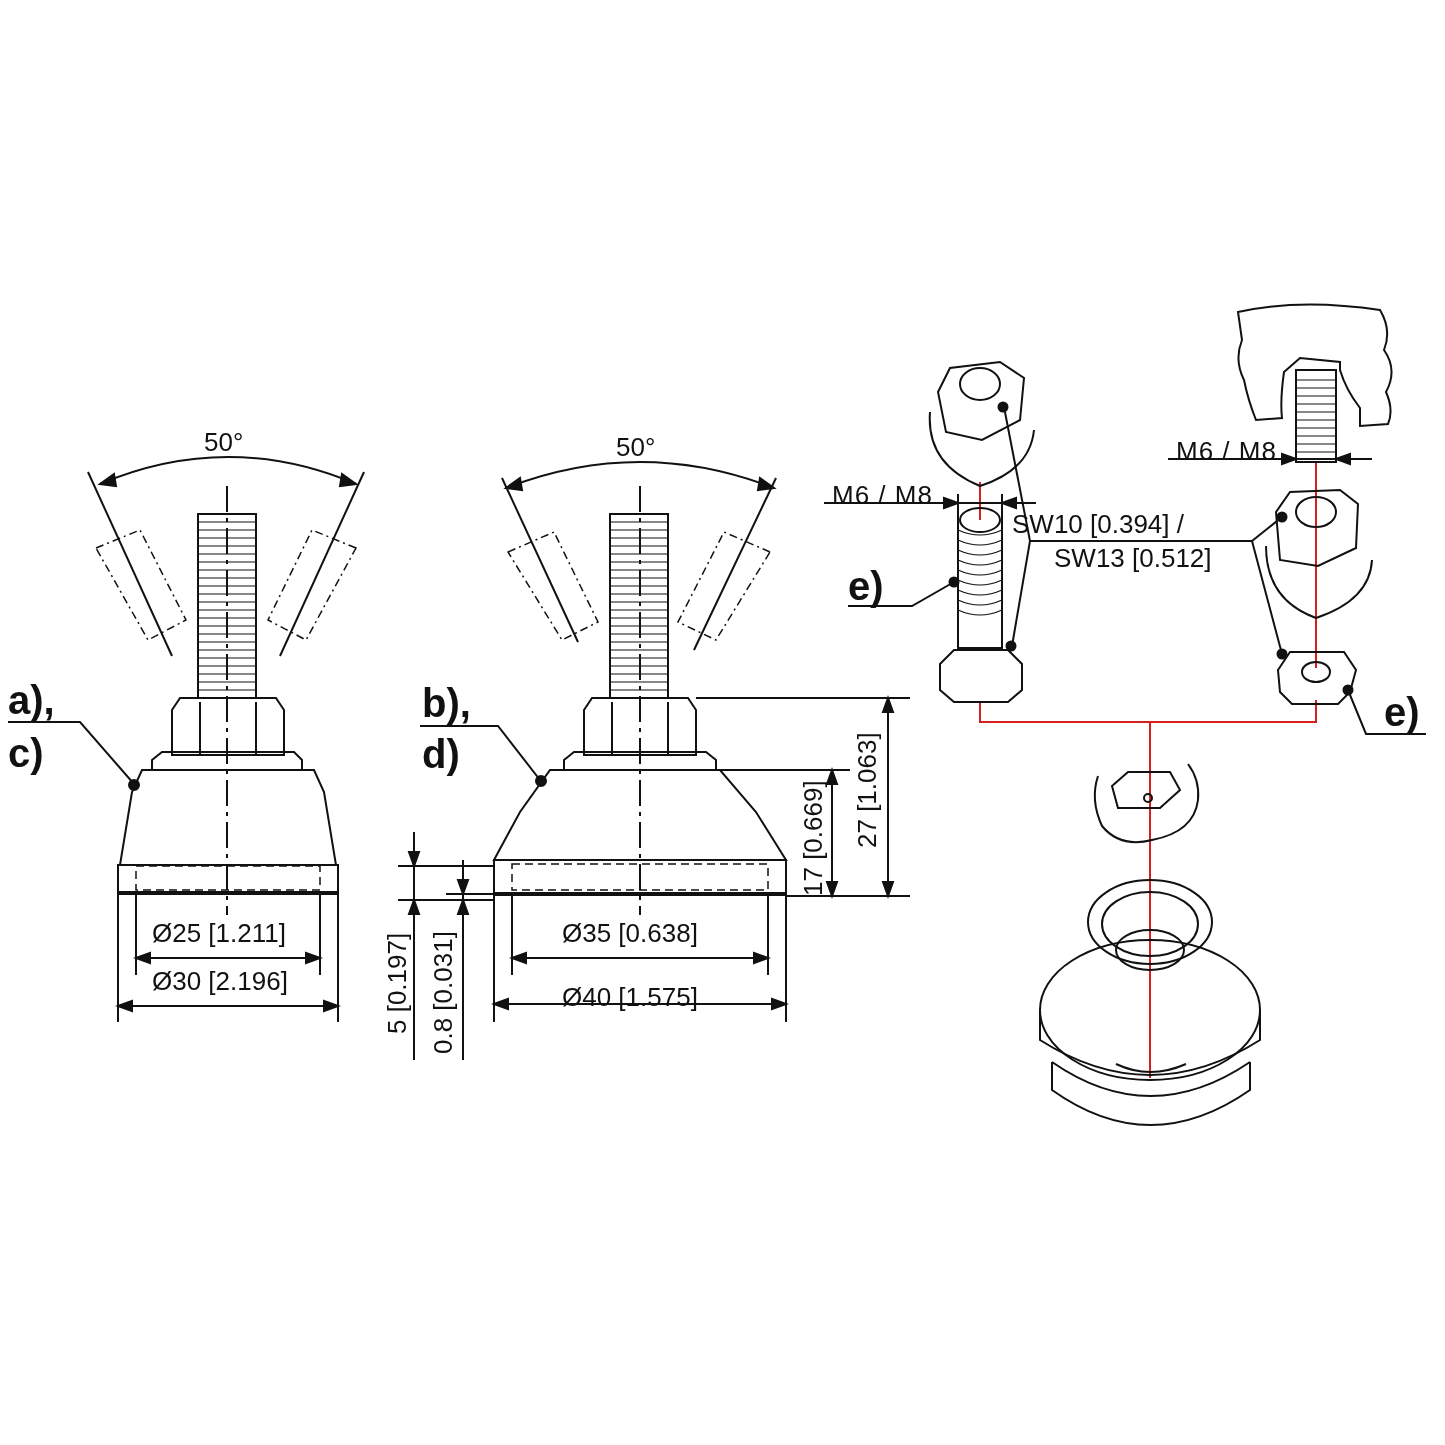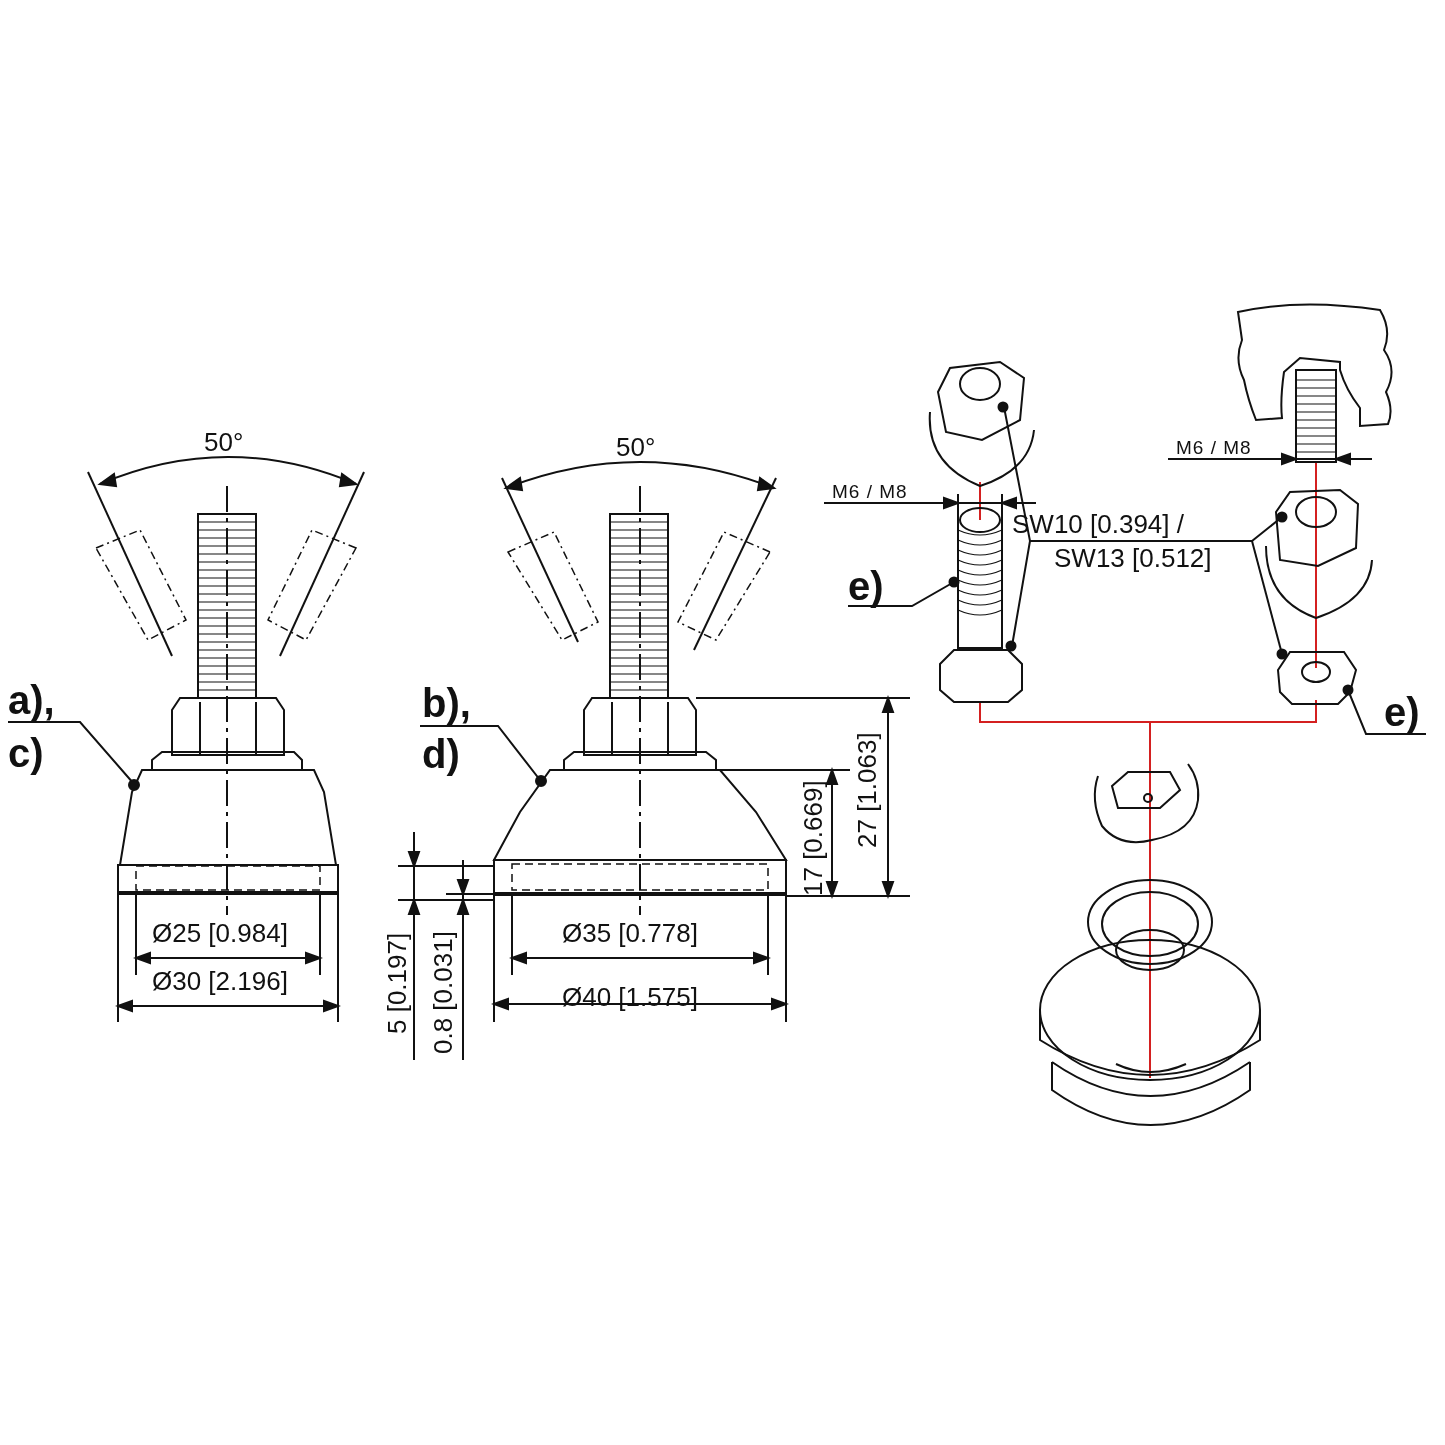--- a/index.html
+++ b/index.html
@@ -1,21 +1,21 @@
 <!DOCTYPE html>
 <html><head>
 <meta charset="utf-8">
 <style>
   html,body{margin:0;padding:0;background:#fff;}
   #stage{position:relative;width:1445px;height:1445px;background:#fff;overflow:hidden;}
   svg{position:absolute;left:0;top:0;}
   .lbl{position:absolute;font-family:"Liberation Sans",sans-serif;color:#111;white-space:nowrap;line-height:1;}
   .big{font-size:40px;font-weight:bold;}
   .dim{font-size:26px;}
-  .small{font-size:19px;letter-spacing:1px;}
+  .small{font-size:26px;letter-spacing:1px;}
   .rot{transform-origin:left top;transform:rotate(-90deg);}
 </style>
 </head>
 <body>
 
 <div id="stage">
 <svg width="1445" height="1445" viewBox="0 0 1445 1445" fill="none" stroke="#111" stroke-width="2">
 
   <g>
 
@@ -183,27 +183,27 @@
     <ellipse cx="1150" cy="950" rx="34" ry="20"></ellipse>
     <path d="M1052 1062 L1052 1090 Q1150 1160 1250 1090 L1250 1062"></path>
     <path d="M1052 1062 Q1150 1130 1250 1062"></path>
     <path d="M1116 1064 Q1150 1080 1186 1064"></path>
   </g>
 </svg>
 
 <div class="lbl big" style="left:8px;top:680px">a),</div>
 <div class="lbl big" style="left:8px;top:733px">c)</div>
 <div class="lbl dim" style="left:204px;top:429px">50°</div>
-<div class="lbl dim" style="left:152px;top:920px">Ø25 [0.984]</div>
+<div class="lbl dim" style="left:152px;top:920px">Ø25 [1.211]</div>
 <div class="lbl dim" style="left:152px;top:968px">Ø30 [2.196]</div>
 
 <div class="lbl big" style="left:422px;top:683px">b),</div>
 <div class="lbl big" style="left:422px;top:734px">d)</div>
 <div class="lbl dim" style="left:616px;top:434px">50°</div>
-<div class="lbl dim" style="left:562px;top:920px">Ø35 [0.778]</div>
+<div class="lbl dim" style="left:562px;top:920px">Ø35 [0.638]</div>
 <div class="lbl dim" style="left:562px;top:984px">Ø40 [1.575]</div>
 <div class="lbl dim rot" style="left:854px;top:848px">27 [1.063]</div>
 <div class="lbl dim rot" style="left:800px;top:896px">17 [0.669]</div>
 <div class="lbl dim rot" style="left:384px;top:1034px">5 [0.197]</div>
 <div class="lbl dim rot" style="left:430px;top:1054px">0.8 [0.031]</div>
 
 <div class="lbl small" style="left:832px;top:482px">M6 / M8</div>
 <div class="lbl small" style="left:1176px;top:438px">M6 / M8</div>
 <div class="lbl dim" style="left:1012px;top:511px">SW10 [0.394] /</div>
 <div class="lbl dim" style="left:1054px;top:545px">SW13 [0.512]</div>

